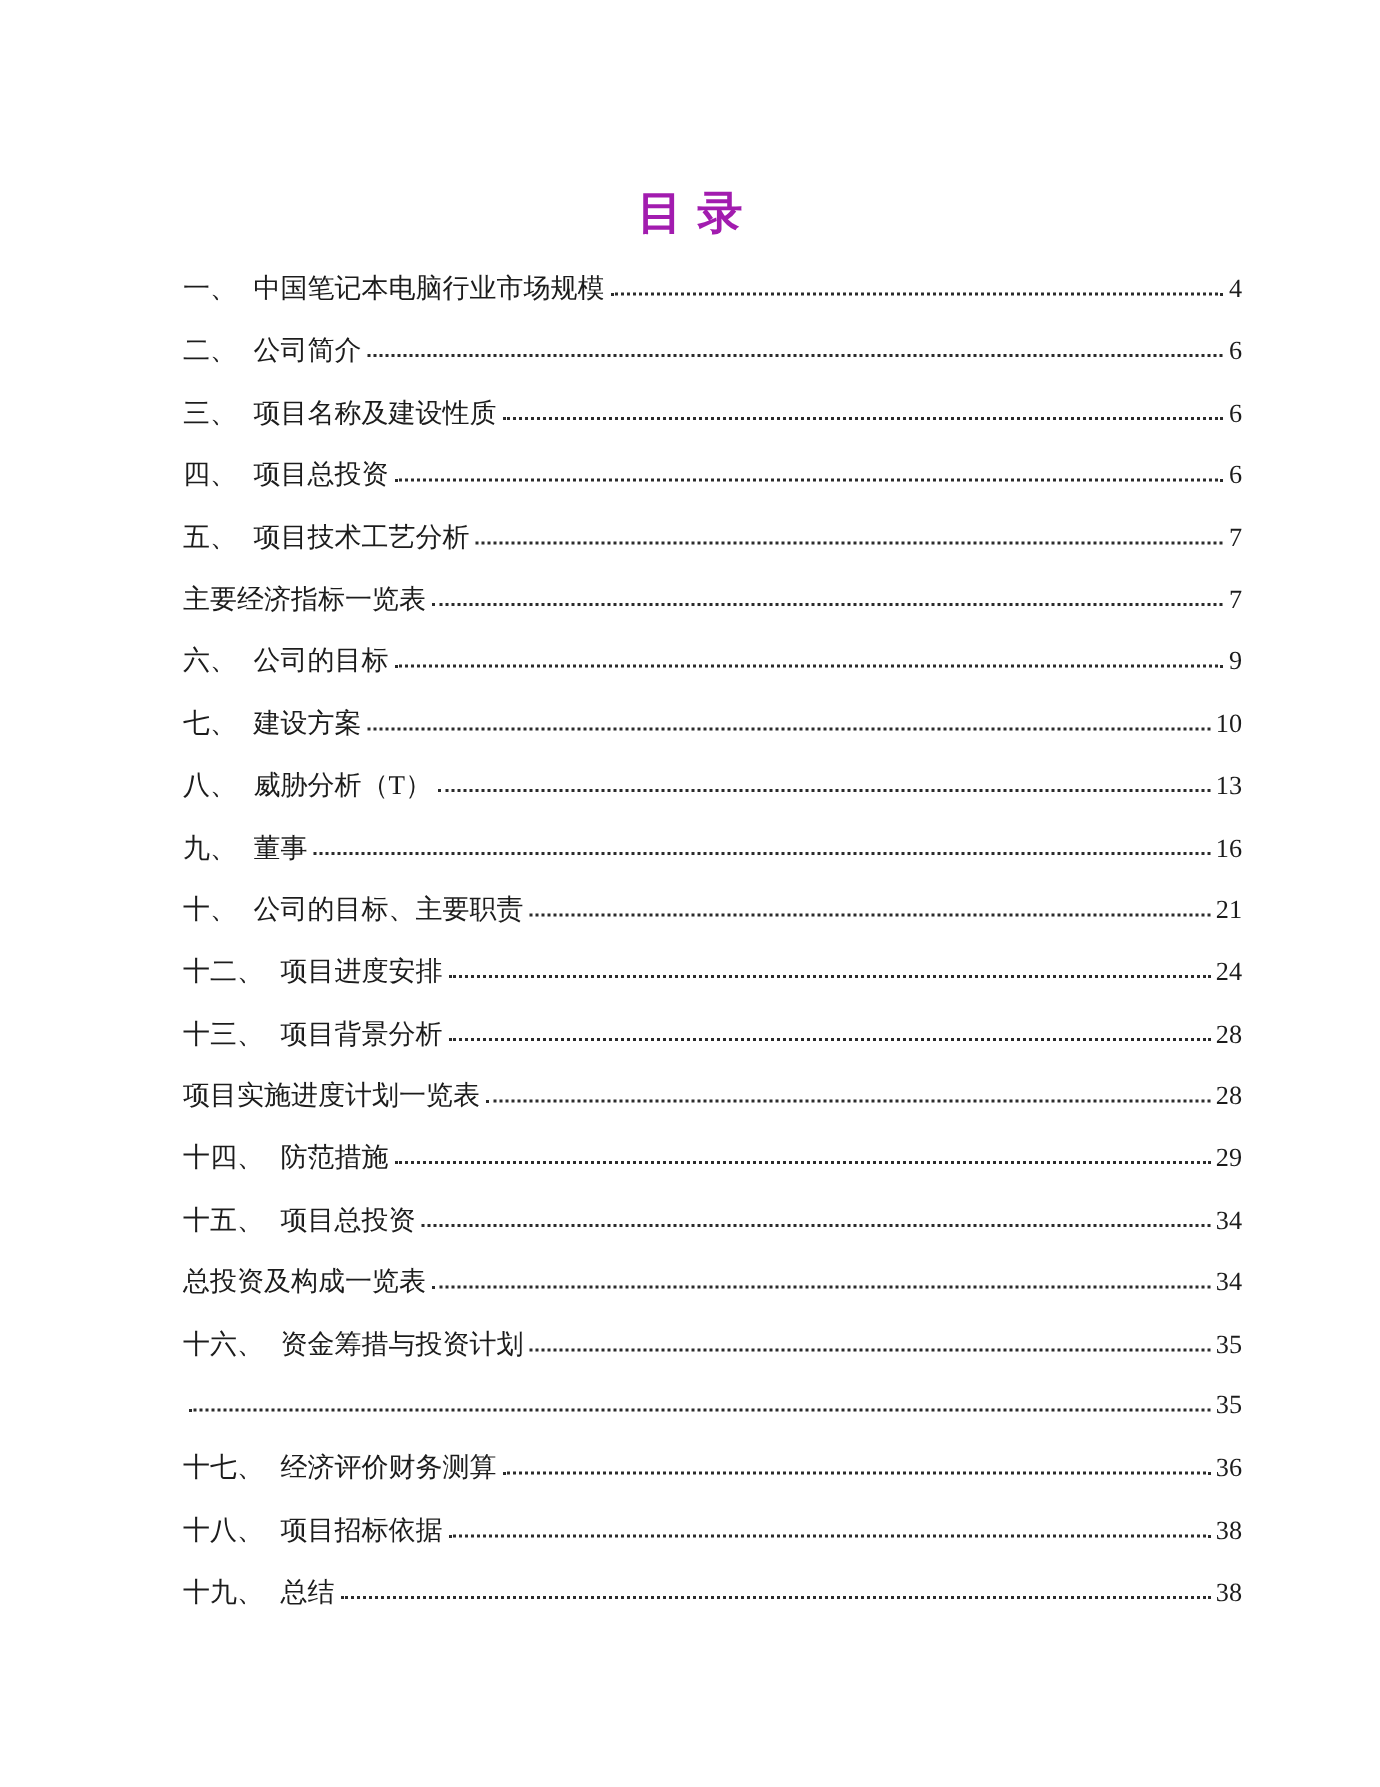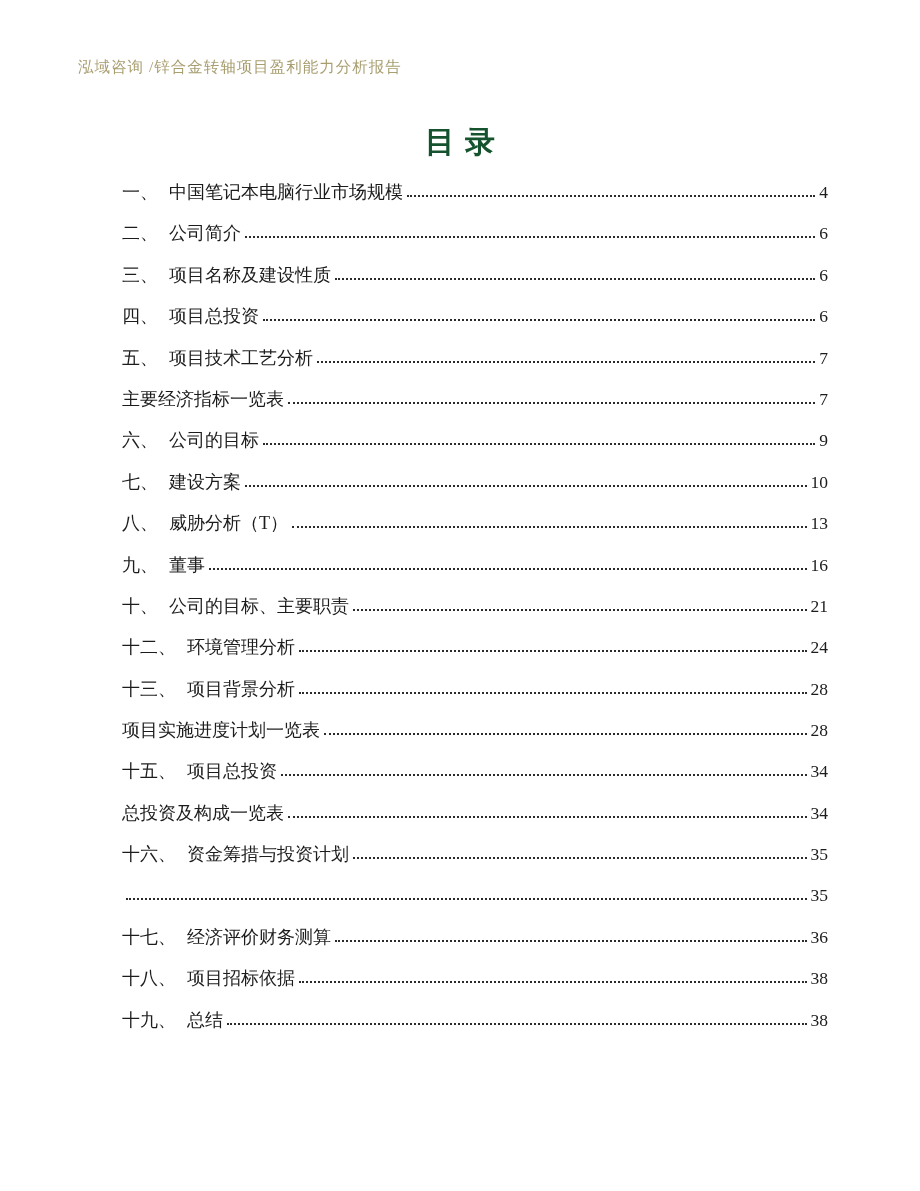--- a/index.html
+++ b/index.html
@@ -30,21 +30,21 @@
     position: absolute;
     top: 122px;
     left: 0;
     width: 100%;
     text-align: center;
     font-size: 30px;
     font-weight: bold;
     letter-spacing: 10px;
     padding-left: 10px;
     box-sizing: border-box;
-    color: #14532d;
+    color: #a21caf;
   }
   .toc {
     position: absolute;
     top: 172px;
     left: 122px;
     right: 92px;
   }
   .toc-row {
     display: flex;
     align-items: baseline;
@@ -73,21 +73,20 @@
   .toc-page {
     font-size: 17.5px;
     margin-left: 1px;
   }
 </style>
 </head>
 <body>
 
 <div class="page">
 
-  <div class="doc-header">泓域咨询 /锌合金转轴项目盈利能力分析报告</div>
 
   <div class="doc-title">目录</div>
 
   <div class="toc" id="toc-list">
     <div class="toc-row">
       <span class="toc-num">一、</span>
       <span class="toc-text">中国笔记本电脑行业市场规模</span>
       <span class="toc-dots"></span>
       <span class="toc-page">4</span>
     </div>
@@ -158,39 +157,45 @@
     <div class="toc-row">
       <span class="toc-num">十、</span>
       <span class="toc-text">公司的目标、主要职责</span>
       <span class="toc-dots"></span>
       <span class="toc-page">21</span>
     </div>
 
 
     <div class="toc-row">
       <span class="toc-num">十二、</span>
-      <span class="toc-text">环境管理分析</span>
+      <span class="toc-text">项目进度安排</span>
       <span class="toc-dots"></span>
       <span class="toc-page">24</span>
     </div>
 
     <div class="toc-row">
       <span class="toc-num">十三、</span>
       <span class="toc-text">项目背景分析</span>
       <span class="toc-dots"></span>
       <span class="toc-page">28</span>
     </div>
 
     <div class="toc-row">
 
       <span class="toc-text">项目实施进度计划一览表</span>
       <span class="toc-dots"></span>
       <span class="toc-page">28</span>
     </div>
 
+    <div class="toc-row">
+      <span class="toc-num">十四、</span>
+      <span class="toc-text">防范措施</span>
+      <span class="toc-dots"></span>
+      <span class="toc-page">29</span>
+    </div>
 
     <div class="toc-row">
       <span class="toc-num">十五、</span>
       <span class="toc-text">项目总投资</span>
       <span class="toc-dots"></span>
       <span class="toc-page">34</span>
     </div>
 
     <div class="toc-row">
 

